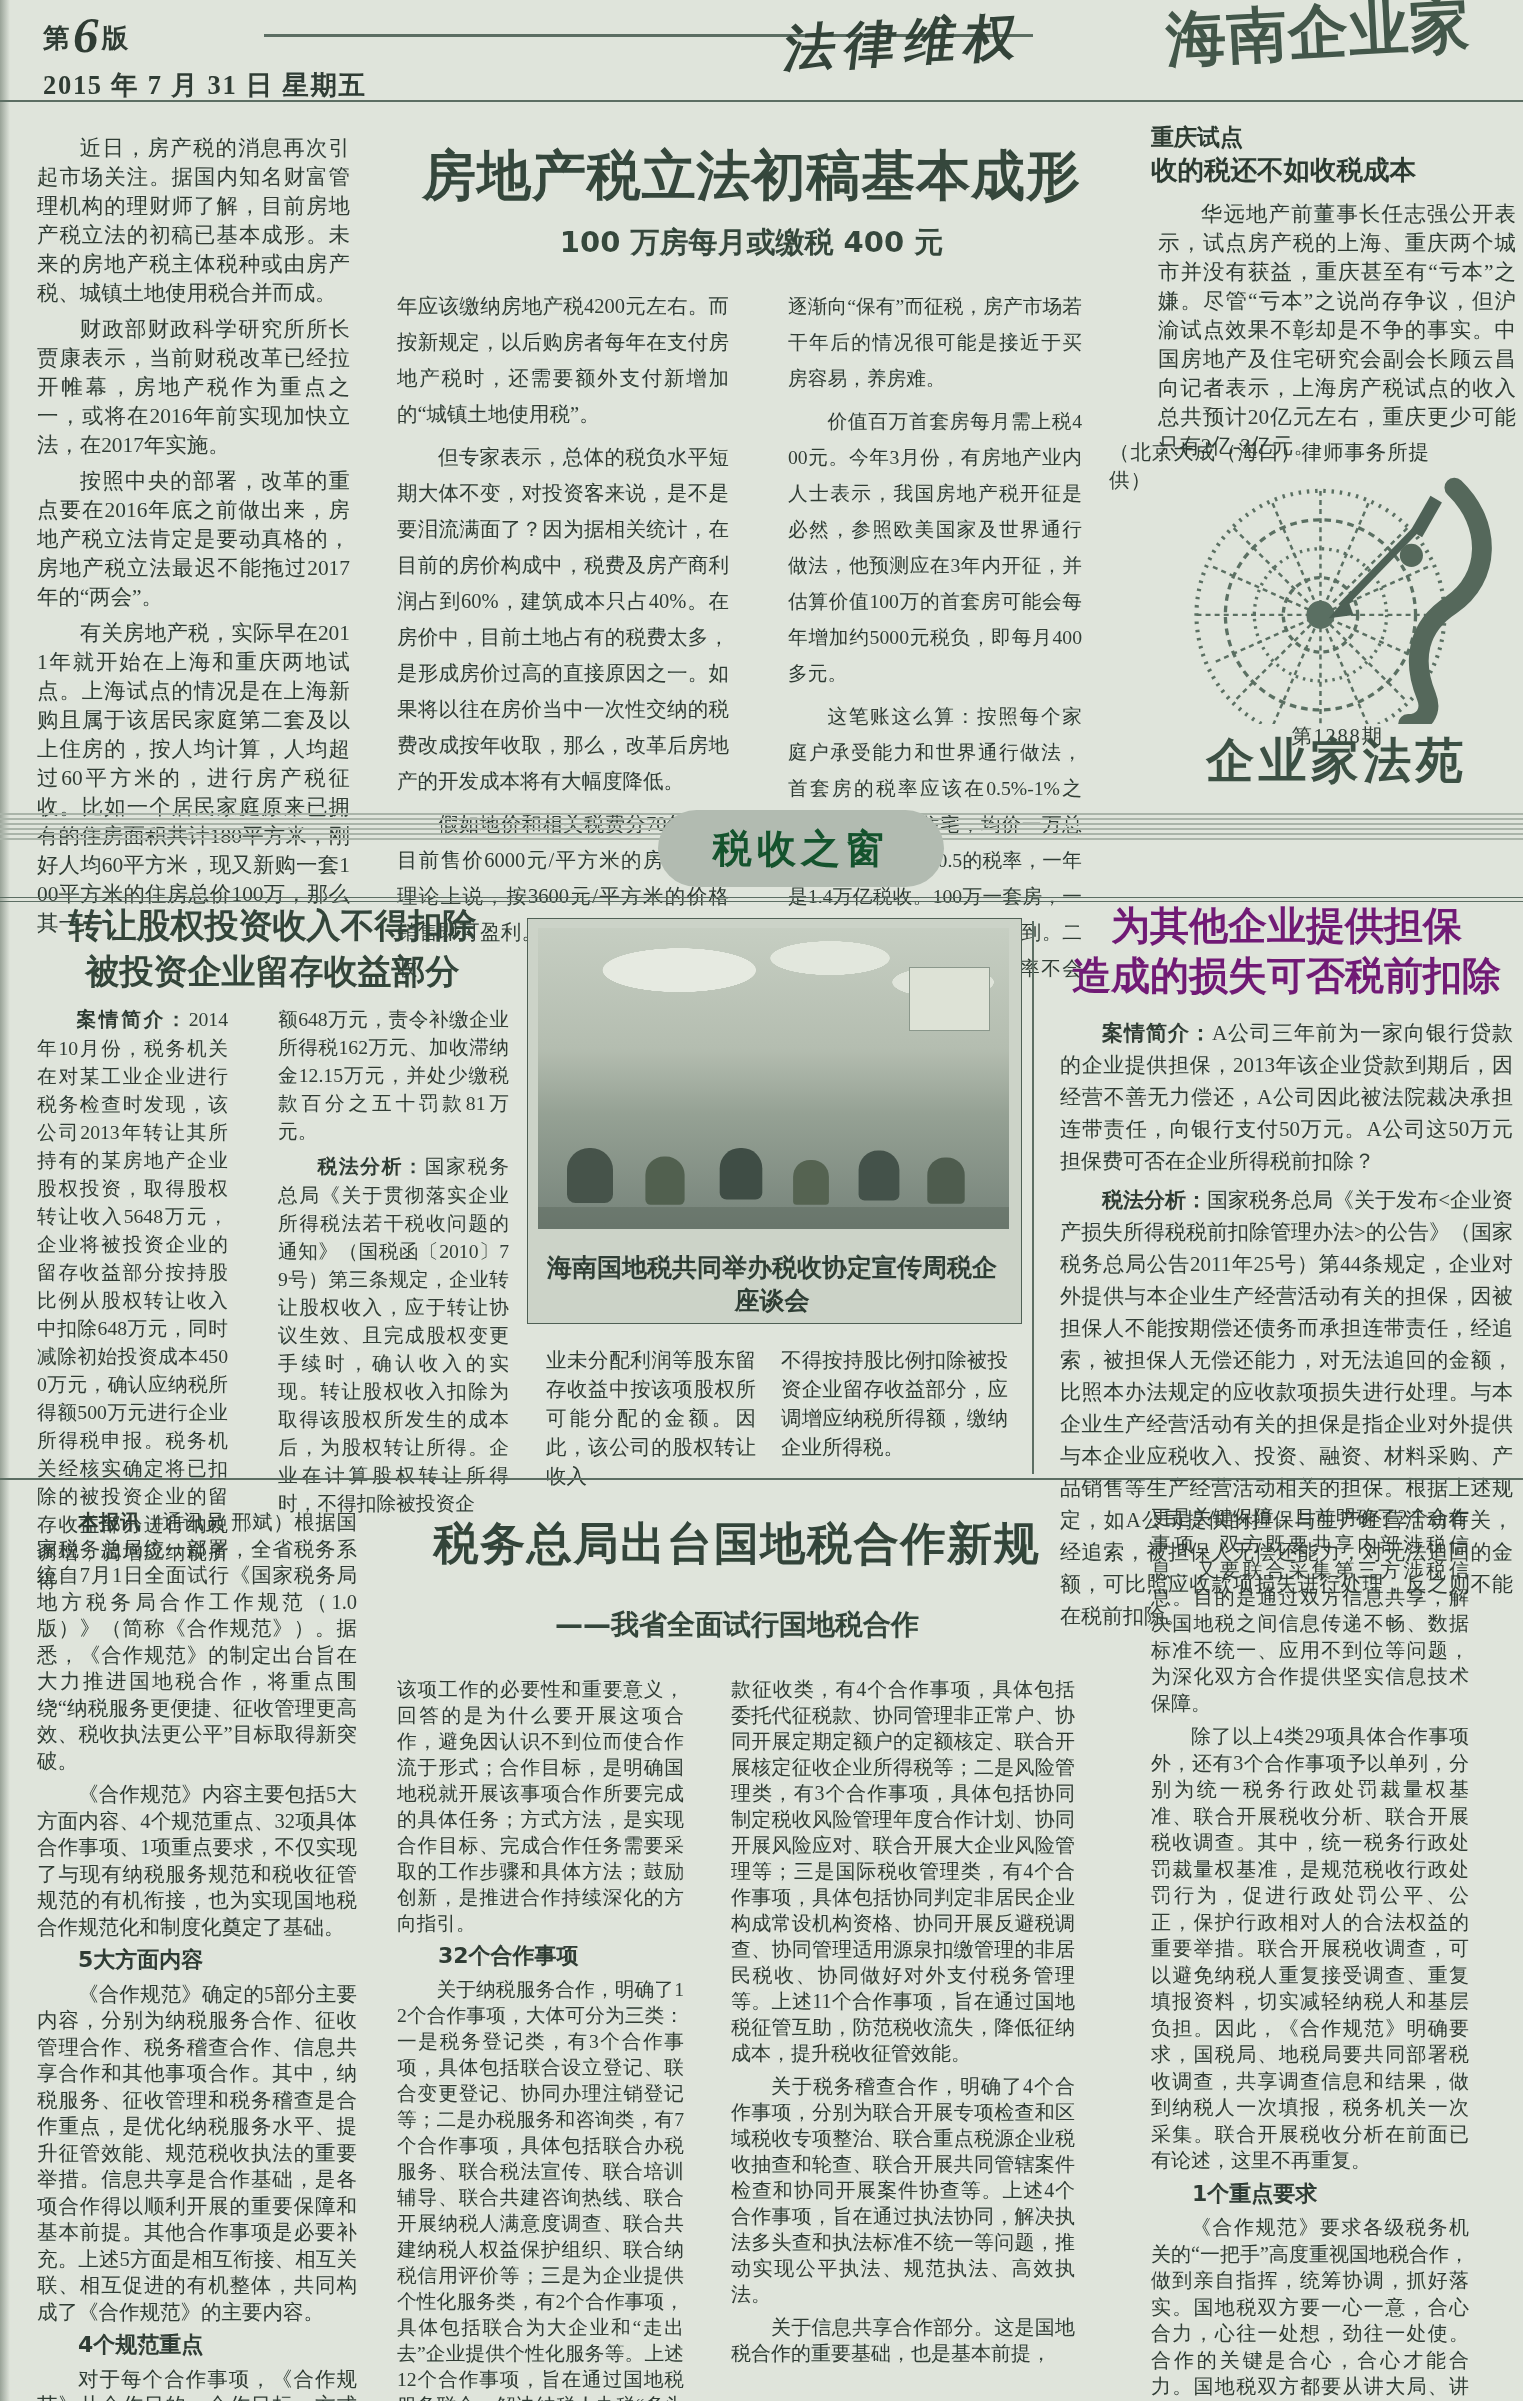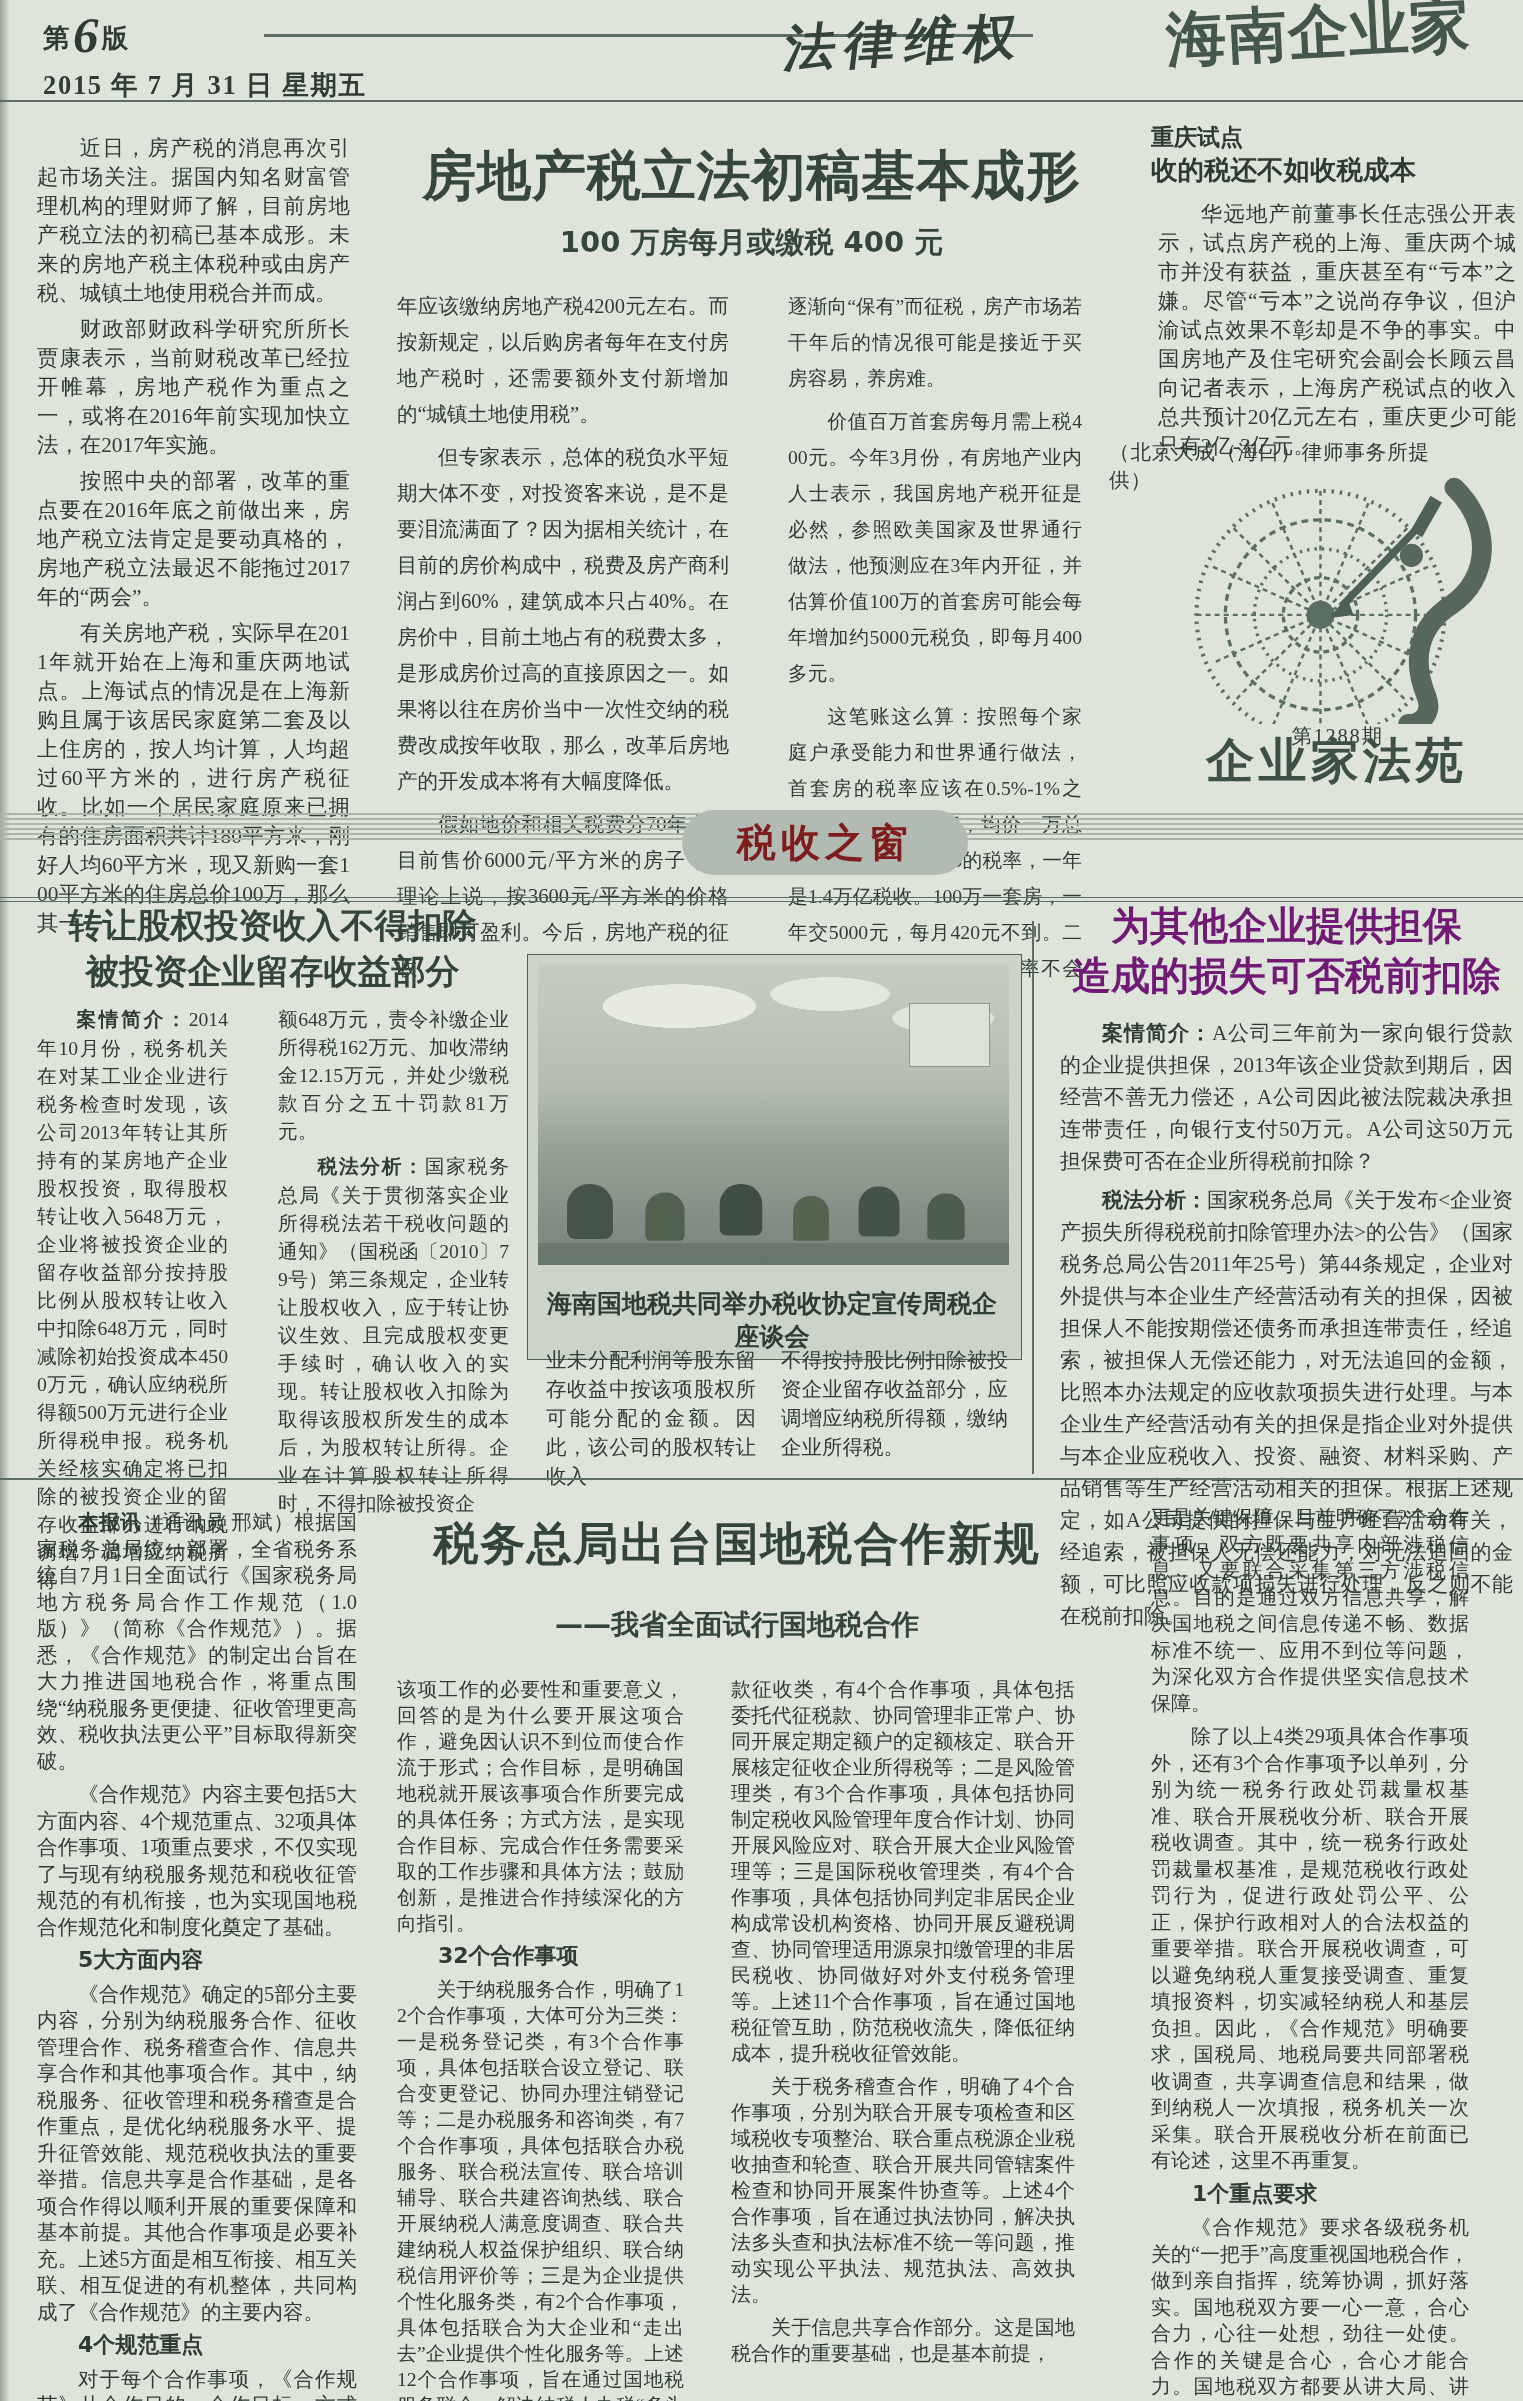--- a/index.html
+++ b/index.html
@@ -34,30 +34,30 @@
   .sb-kicker{left:1151px;top:122px;width:372px;font-size:23px;color:#2c3a31;}
   .sb-title{left:1151px;top:152px;width:372px;font-size:26.5px;color:#2c3a31;}
   .sb-body{left:1151px;top:193px;width:372px;font-size:21.4px;line-height:29px;}
   .sb-credit{left:1109px;top:438px;width:342px;font-size:20.5px;letter-spacing:0.9px;}
   .sb-art{left:1157px;top:476px;width:360px;height:248px;}
   .sb-issue{left:1209px;top:722px;width:257px;text-align:center;font-size:20.5px;letter-spacing:1.7px;}
   .sb-colname{left:1157px;top:729px;width:360px;text-align:center;font-size:48px;letter-spacing:4.3px;color:#3c5044;}
   
   .band-stripes{left:0;top:813px;width:1523px;height:27px;
       background:repeating-linear-gradient(180deg,#aab4a9 0 1.7px,rgba(0,0,0,0) 1.7px 5.1px);}
-  .band-pill{left:682px;top:810px;width:286px;height:65px;border-radius:39px;background:#b2bbb1;
-      display:flex;align-items:center;justify-content:center;font-size:39px;letter-spacing:5.1px;color:#7f1d1d;}
+  .band-pill{left:658px;top:810px;width:286px;height:77px;border-radius:39px;background:#b2bbb1;
+      display:flex;align-items:center;justify-content:center;font-size:39px;letter-spacing:5.1px;color:#14532d;}
   .band-rule{left:0;top:897px;width:1523px;height:3.4px;border-top:1.7px solid #5c6e63;border-bottom:0.9px solid #5c6e63;background:none;}
   
   .lc-title{left:24px;top:902px;width:497px;text-align:center;font-size:34px;line-height:46px;color:#33453a;}
   .lc-col{font-size:19.7px;line-height:28px;}
   .lc-col1{left:30px;top:998px;width:205px;}
   .lc-col2{left:271px;top:998px;width:245px;}
   
-  .photo-box{left:527px;top:918px;width:495px;height:406px;border:1.7px solid #4e5f54;background:#ccd3c8;box-sizing:border-box;margin-top:36px;}
+  .photo-box{left:527px;top:918px;width:495px;height:406px;border:1.7px solid #4e5f54;background:#ccd3c8;box-sizing:border-box;}
   .photo{position:absolute;left:10.3px;top:8.6px;width:471px;height:301px;overflow:hidden;
       background:
        radial-gradient(ellipse 77px 22px at 30% 14%, #e6eae1 0 99%, rgba(0,0,0,0) 100%),
        radial-gradient(ellipse 60px 17px at 62% 10%, #e2e7dd 0 99%, rgba(0,0,0,0) 100%),
        radial-gradient(ellipse 51px 15.4px at 86% 18%, #dfe4da 0 99%, rgba(0,0,0,0) 100%),
        linear-gradient(180deg,#c6cec2 0%,#b4bdb0 40%,#95a194 62%,#76837a 100%);}
   .screen{position:absolute;right:19px;top:39px;width:79px;height:62px;background:#dde2d6;border:1.7px solid #8b988c;}
   .crowd{position:absolute;left:29px;bottom:26px;width:46px;height:55px;border-radius:22px 22px 8.6px 8.6px;background:#46534a;
       box-shadow:75px 5.1px 0 -3.4px #51604f,151px -1.7px 0 -1.7px #3f4d45,221px 6.8px 0 -5.1px #556351,289px 0 0 -2.6px #44524a,356px 5.1px 0 -4.3px #4e5c4e;}
   .table-edge{position:absolute;left:0;bottom:0;width:100%;height:22px;background:#5e6c60;opacity:.55;}

